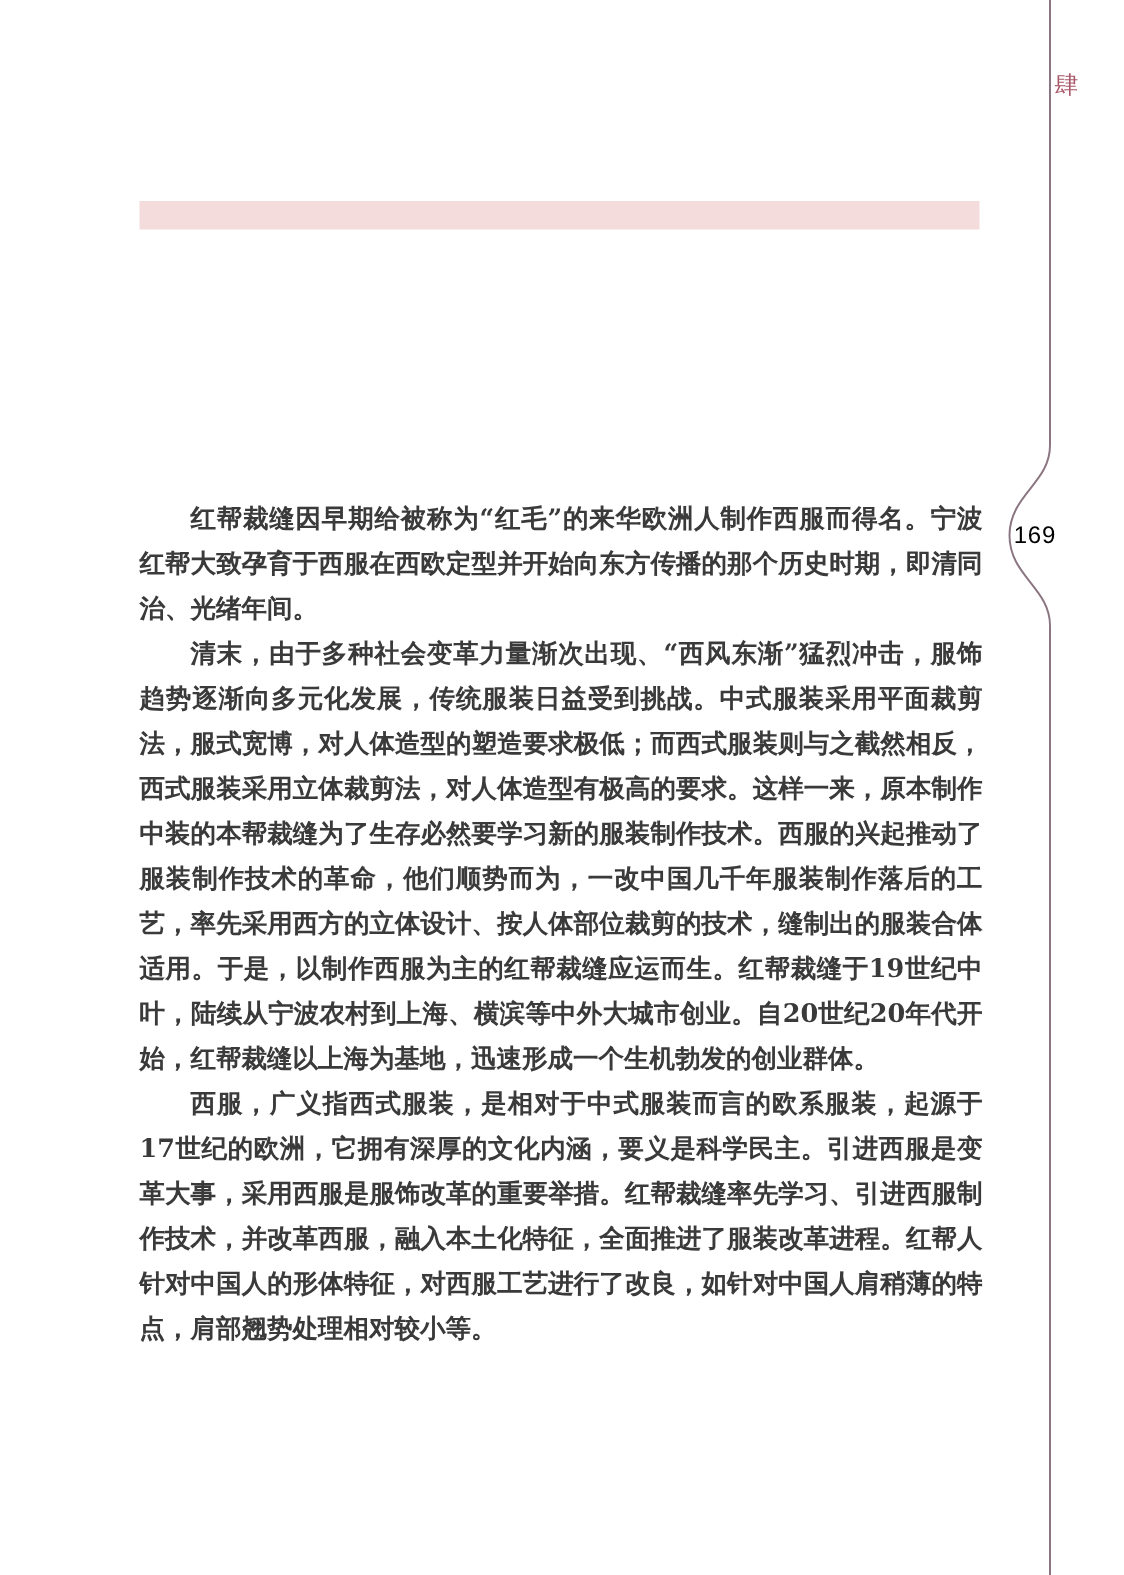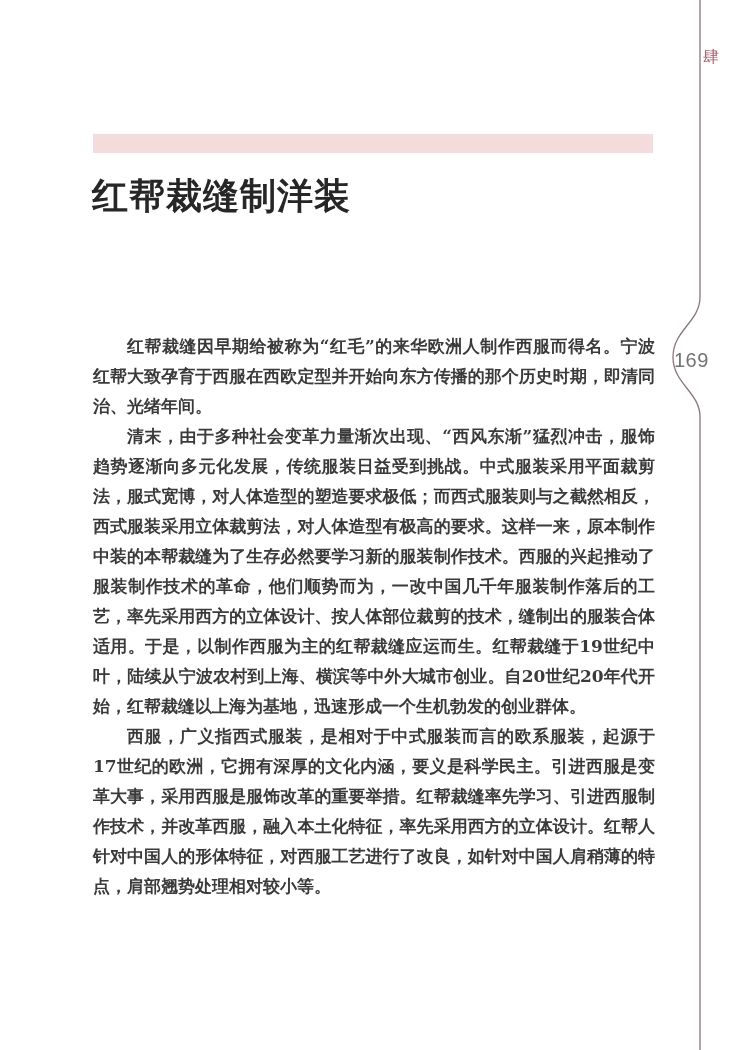--- a/index.html
+++ b/index.html
@@ -30,23 +30,23 @@
     font-size: 16px;
     line-height: 1.2;
     color: #a85868;
     font-family: "DejaVu Serif", serif;
   }
   #page-number {
     position: absolute;
     left: 674px;
     top: 349px;
     width: 30px;
-    text-align: center;
-    font-size: 20px;
-    color: #737373;
+    text-align: right;
+    font-size: 16px;
+    color: #000000;
     font-family: "Liberation Sans", sans-serif;
     letter-spacing: 0.5px;
   }
   #accent-bar {
     position: absolute;
     left: 93px;
     top: 134px;
     width: 560px;
     height: 19px;
     background: #f5dcdc;
@@ -87,21 +87,20 @@
   <svg id="edge-line-svg" viewBox="0 0 749 1050" xmlns="http://www.w3.org/2000/svg">
     <path d="M 700 0 L 700 297 C 700 322 673 330 673 357 C 673 384 700 392 700 417 L 700 1050" fill="none" stroke-width="1.3" stroke="#8a7580"></path>
   </svg>
 
   <div id="section-marker">肆</div>
 
   <div id="page-number">169</div>
 
   <div id="accent-bar"></div>
 
-  <h1 id="article-title">红帮裁缝制洋装</h1>
 
   <div id="article-body">
     <p>红帮裁缝因早期给被称为“红毛”的来华欧洲人制作西服而得名。宁波红帮大致孕育于西服在西欧定型并开始向东方传播的那个历史时期，即清同治、光绪年间。</p>
     <p>清末，由于多种社会变革力量渐次出现、“西风东渐”猛烈冲击，服饰趋势逐渐向多元化发展，传统服装日益受到挑战。中式服装采用平面裁剪法，服式宽博，对人体造型的塑造要求极低；而西式服装则与之截然相反，西式服装采用立体裁剪法，对人体造型有极高的要求。这样一来，原本制作中装的本帮裁缝为了生存必然要学习新的服装制作技术。西服的兴起推动了服装制作技术的革命，他们顺势而为，一改中国几千年服装制作落后的工艺，率先采用西方的立体设计、按人体部位裁剪的技术，缝制出的服装合体适用。于是，以制作西服为主的红帮裁缝应运而生。红帮裁缝于19世纪中叶，陆续从宁波农村到上海、横滨等中外大城市创业。自20世纪20年代开始，红帮裁缝以上海为基地，迅速形成一个生机勃发的创业群体。</p>
-    <p>西服，广义指西式服装，是相对于中式服装而言的欧系服装，起源于17世纪的欧洲，它拥有深厚的文化内涵，要义是科学民主。引进西服是变革大事，采用西服是服饰改革的重要举措。红帮裁缝率先学习、引进西服制作技术，并改革西服，融入本土化特征，率先采用西方的立体设计。红帮人针对中国人的形体特征，对西服工艺进行了改良，如针对中国人肩稍薄的特点，肩部翘势处理相对较小等。</p>
+    <p>西服，广义指西式服装，是相对于中式服装而言的欧系服装，起源于17世纪的欧洲，它拥有深厚的文化内涵，要义是科学民主。引进西服是变革大事，采用西服是服饰改革的重要举措。红帮裁缝率先学习、引进西服制作技术，并改革西服，融入本土化特征，全面推进了服装改革进程。红帮人针对中国人的形体特征，对西服工艺进行了改良，如针对中国人肩稍薄的特点，肩部翘势处理相对较小等。</p>
   </div>
 
 </div>
 
 </body></html>

